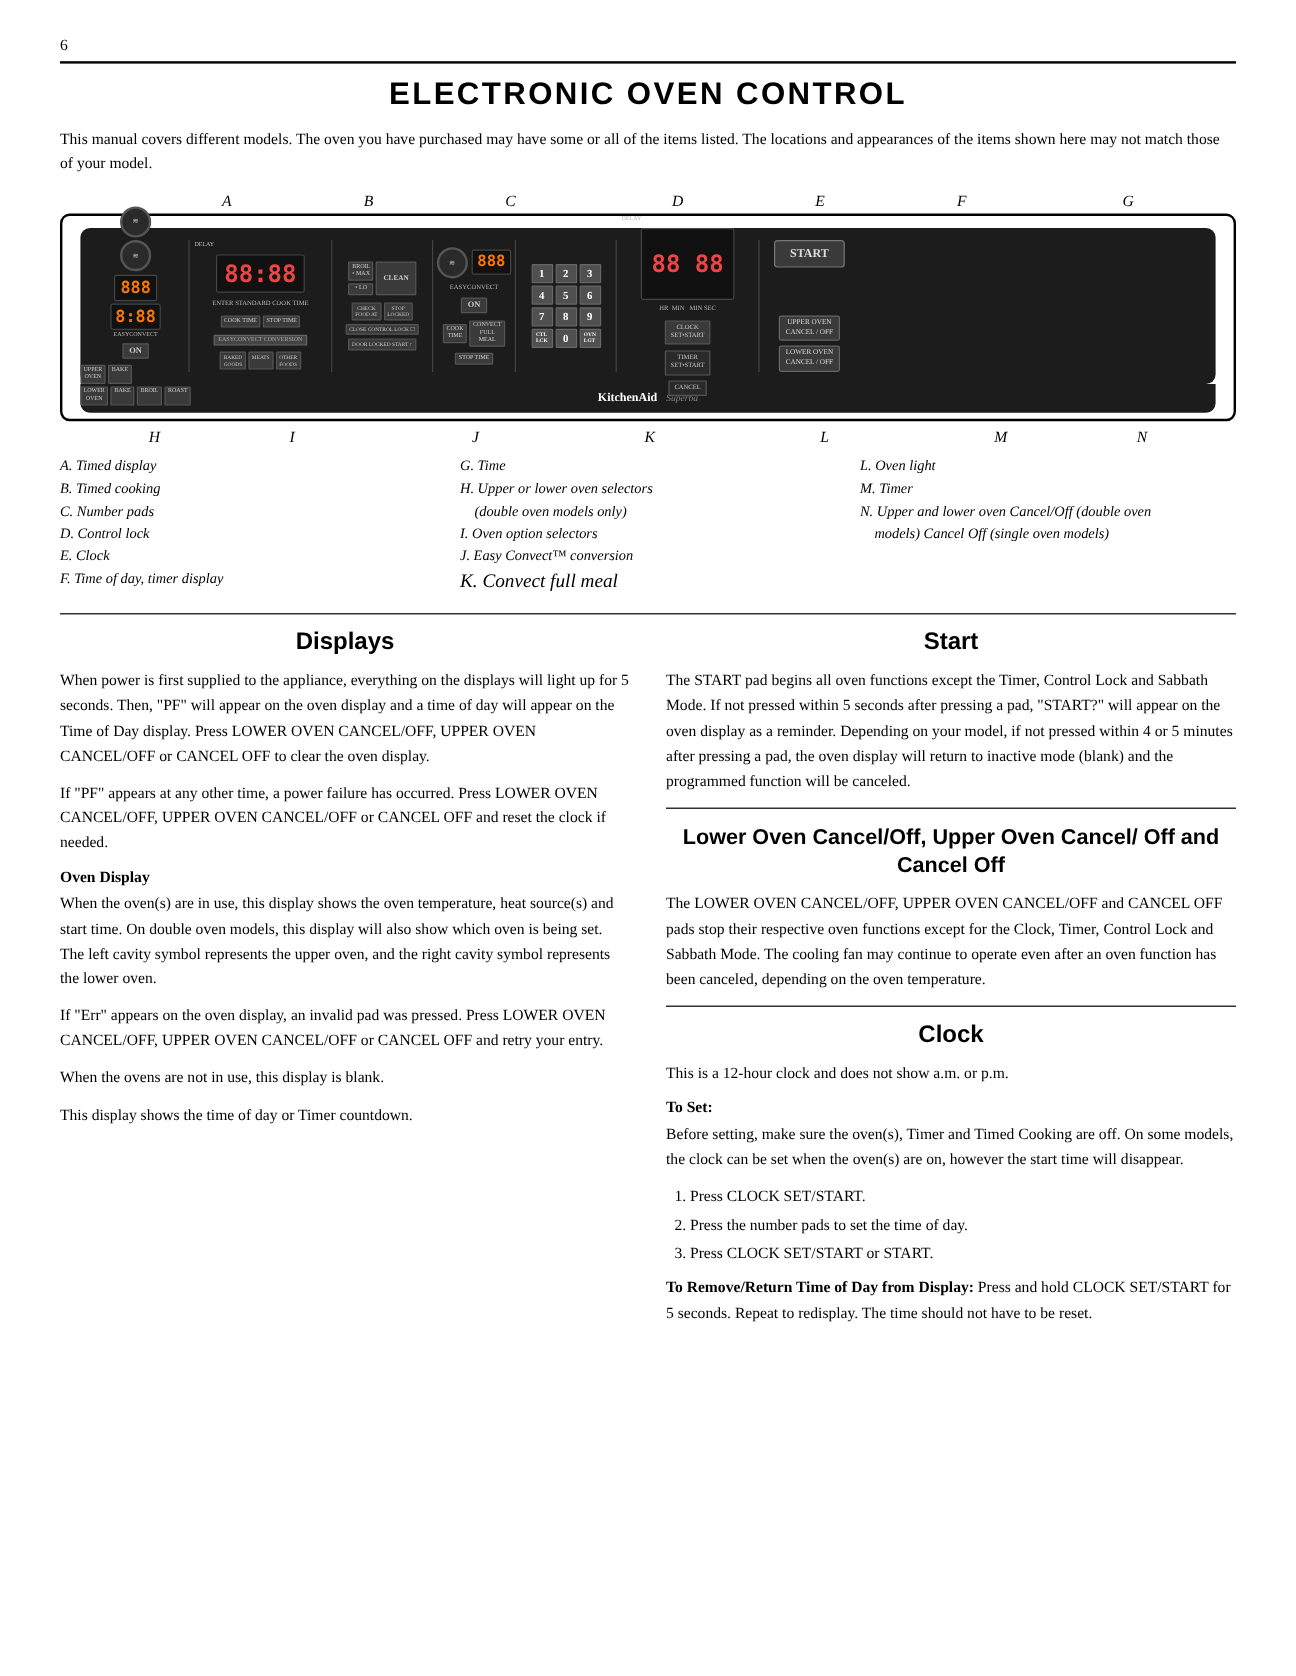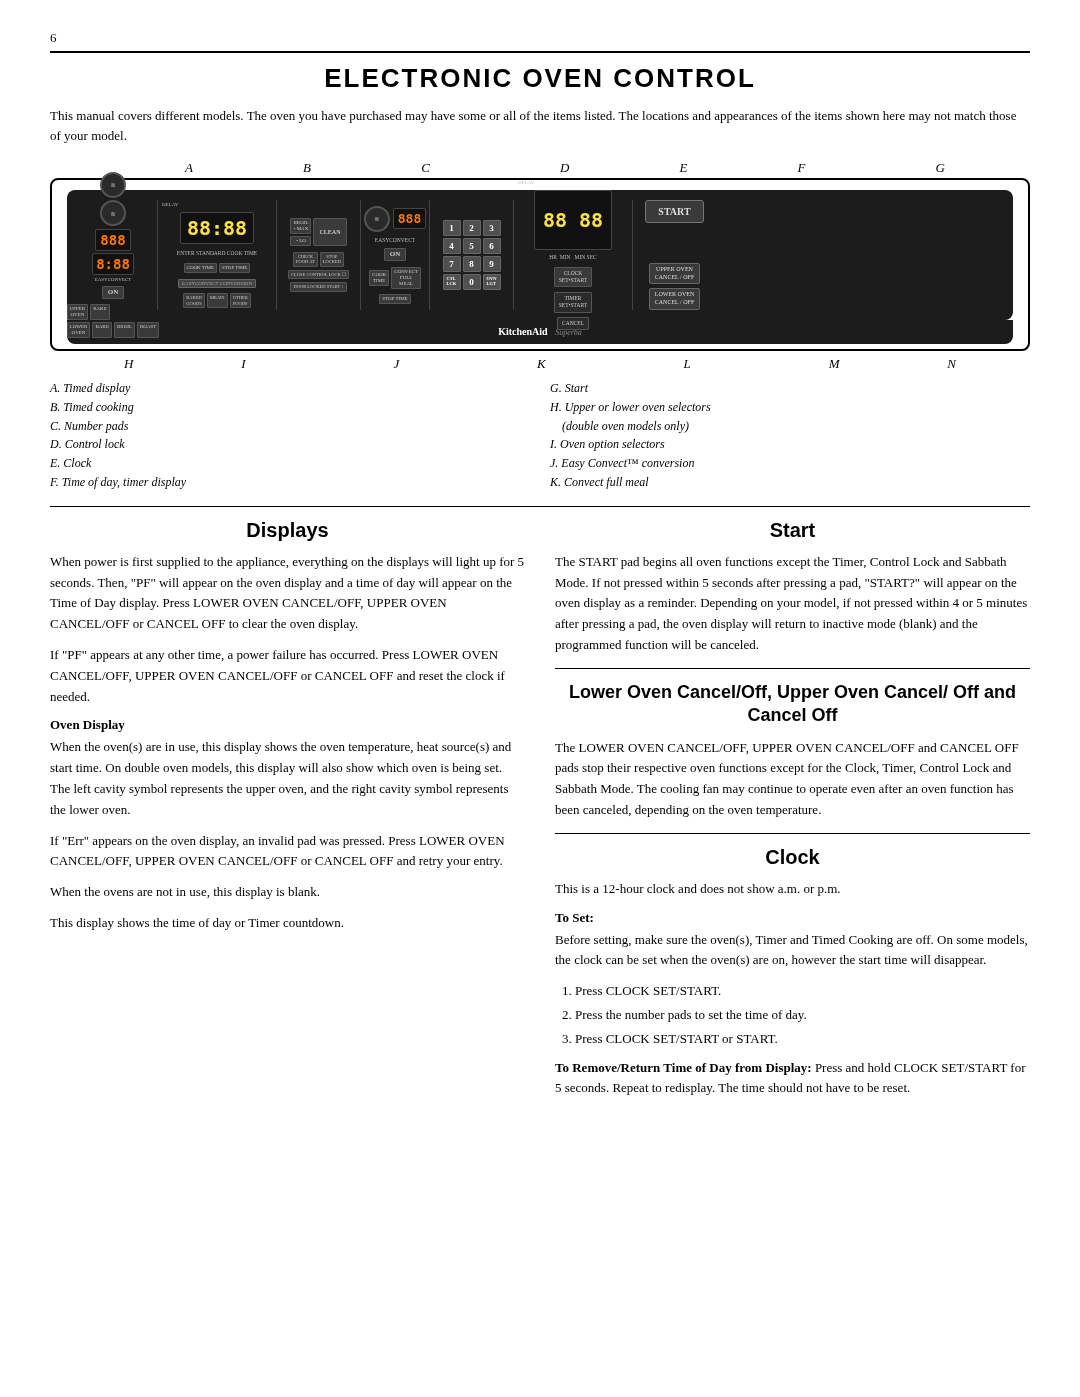--- a/index.html
+++ b/index.html
@@ -176,21 +176,21 @@
       display: flex;
       flex-direction: column;
       justify-content: center;
       align-items: center;
       gap: 3px;
     }
 
     .od-display {
       background: #111;
       border: 1px solid #444;
-      color: #fde047;
+      color: #ef4444;
       font-family: monospace;
       font-size: 18px;
       font-weight: bold;
       padding: 2px 6px;
       border-radius: 2px;
       white-space: nowrap;
     }
 
     .od-text-labels {
       color: #bbb;
@@ -467,26 +467,32 @@
 <div class="legend" style="margin-top:8px;">
   <div class="legend-col">
     <div class="legend-item" style="font-style:italic; font-size:12px;">A. Timed display</div>
     <div class="legend-item" style="font-style:italic; font-size:12px;">B. Timed cooking</div>
     <div class="legend-item" style="font-style:italic; font-size:12px;">C. Number pads</div>
     <div class="legend-item" style="font-style:italic; font-size:12px;">D. Control lock</div>
     <div class="legend-item" style="font-style:italic; font-size:12px;">E. Clock</div>
     <div class="legend-item" style="font-style:italic; font-size:12px;">F. Time of day, timer display</div>
   </div>
   <div class="legend-col">
-    <div class="legend-item" style="font-style:italic; font-size:12px;">G. Start</div>
+    <div class="legend-item" style="font-style:italic; font-size:12px;">G. Time</div>
     <div class="legend-item" style="font-style:italic; font-size:12px;">H. Upper or lower oven selectors</div>
     <div class="legend-item" style="font-style:italic; font-size:12px; padding-left:12px;">(double oven models only)</div>
     <div class="legend-item" style="font-style:italic; font-size:12px;">I. Oven option selectors</div>
     <div class="legend-item" style="font-style:italic; font-size:12px;">J. Easy Convect™ conversion</div>
-    <div class="legend-item" style="font-style:italic; font-size:12px;">K. Convect full meal</div>
+    <div class="legend-item" style="font-style:italic; font-size:16px;">K. Convect full meal</div>
+  </div>
+  <div class="legend-col">
+    <div class="legend-item" style="font-style:italic; font-size:12px;">L. Oven light</div>
+    <div class="legend-item" style="font-style:italic; font-size:12px;">M. Timer</div>
+    <div class="legend-item" style="font-style:italic; font-size:12px;">N. Upper and lower oven Cancel/Off (double oven</div>
+    <div class="legend-item" style="font-style:italic; font-size:12px; padding-left:12px;">models) Cancel Off (single oven models)</div>
   </div>
 </div>
 
 <div class="h-rule"></div>
 
 <div class="two-col">
 
   <div class="col-left">
     <h2 class="section-title">Displays</h2>
 

